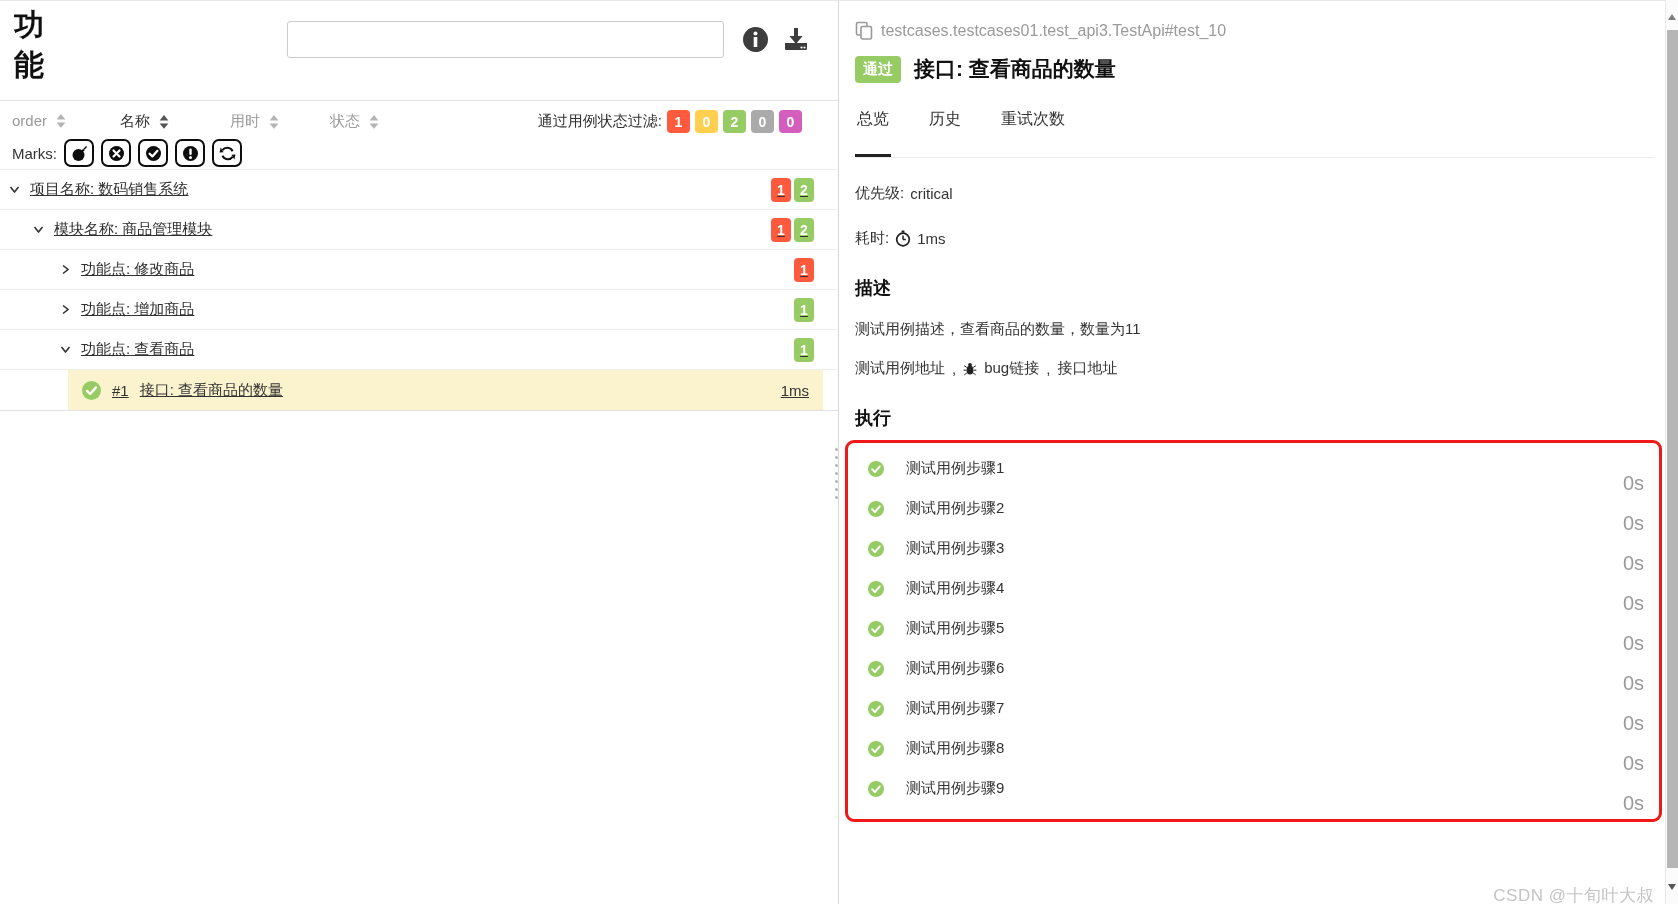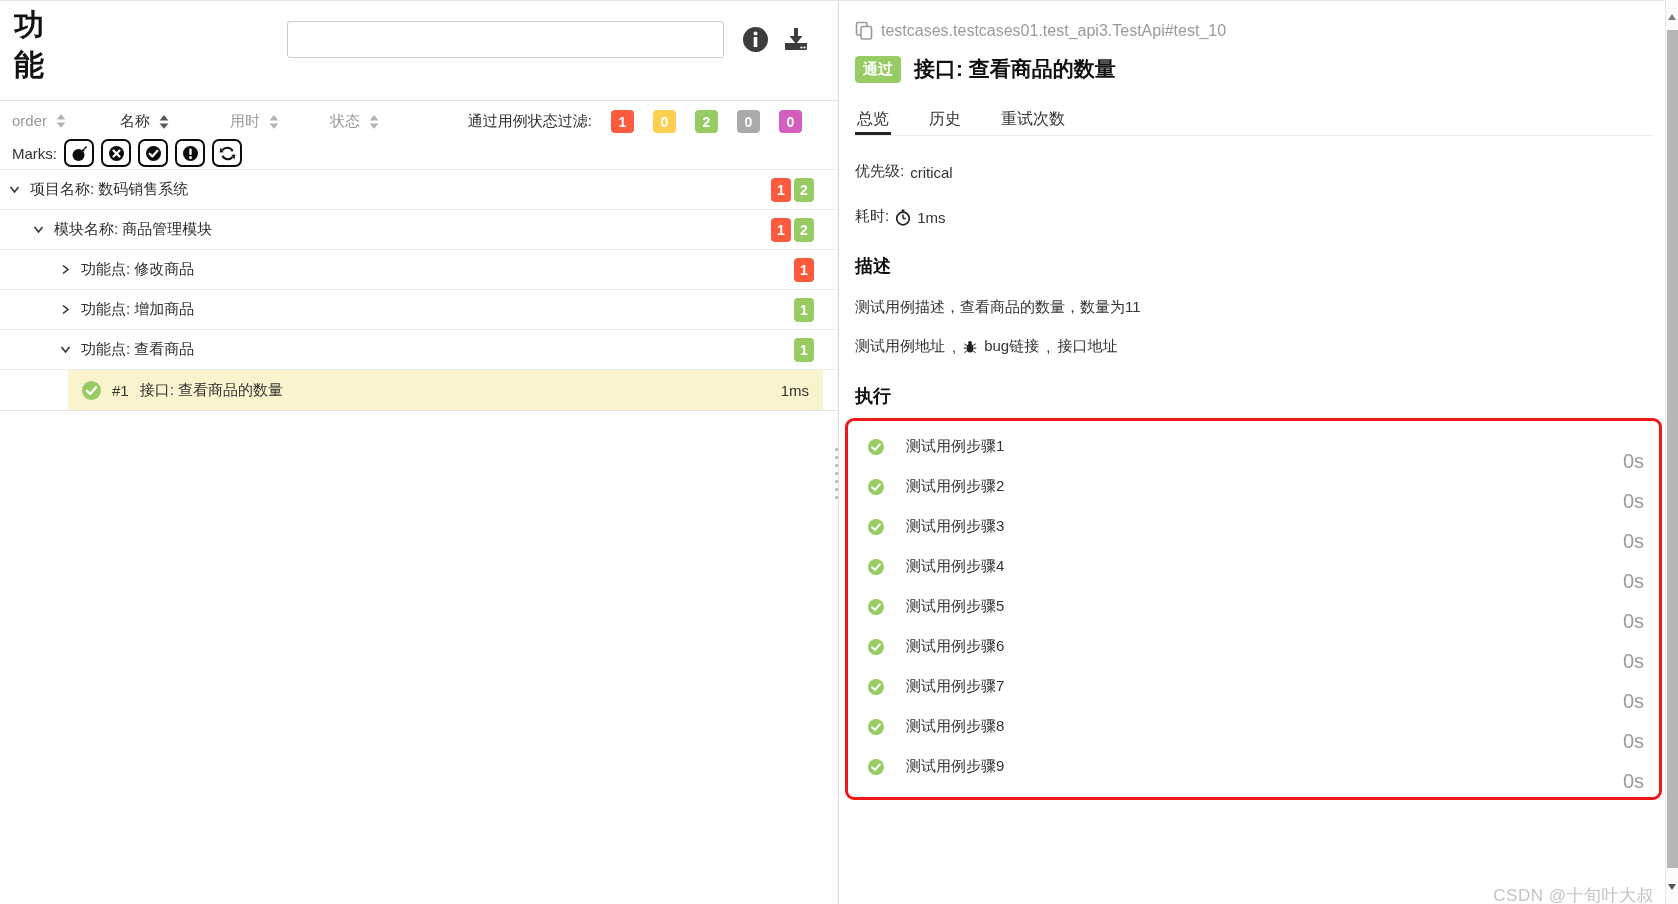--- a/index.html
+++ b/index.html
@@ -4,32 +4,32 @@
 <style>
   * { box-sizing: border-box; }
   html,body { margin:0; padding:0; }
   body {
     width:1678px; height:904px; overflow:hidden; position:relative;
     font-family:"Liberation Sans", sans-serif; color:#333; background:#fff;
   }
   .app { display:flex; height:904px; border-top:1px solid #e8e8e8; }
 
   
-  .left-panel { width:839px; min-width:839px; border-right:1px solid #d9d9d9; position:relative; background:#fff; }
+  .left-panel { width:839px; min-width:839px; border-right:1px solid #d9d9d9; position:relative; background:#fff;text-decoration:underline; }
   .lp-header { height:100px; border-bottom:1px solid #e2e2e2; position:relative; }
   .lp-title { position:absolute; left:14px; top:4px; width:44px; font-size:30px; font-weight:bold; line-height:1.32; color:#111; }
   .lp-search { position:absolute; left:287px; top:20px; width:437px; height:37px; border:1px solid #ccc; border-radius:3px; padding:0 10px; font-size:15px; outline:none; font-family:"Liberation Sans",sans-serif; }
   .lp-info { position:absolute; left:742px; top:25px; cursor:pointer; }
   .lp-download { position:absolute; left:783px; top:25px; cursor:pointer; }
 
   .lp-controls { position:relative; height:68px; }
   .sort-col { position:absolute; top:11px; display:flex; align-items:center; gap:9px; font-size:15px; color:#9a9a9a; cursor:pointer; }
   .sort-col.active { color:#333; }
   .sc-order { left:12px; } .sc-name { left:120px; } .sc-time { left:230px; } .sc-status { left:330px; }
-  .lp-filter { position:absolute; top:9px; right:36px; display:flex; align-items:center; gap:19px; font-size:15px; color:#333; }
+  .lp-filter { position:absolute; top:9px; right:36px; display:flex; align-items:center; gap:5px; font-size:15px; color:#333; }
   .filter-badge { min-width:23px; height:23px; padding:0 5px; border-radius:4px; color:#fff; font-weight:bold; font-size:14px; display:flex; align-items:center; justify-content:center; cursor:pointer; }
   .lp-marks { position:absolute; top:38px; left:12px; display:flex; align-items:center; gap:4px; font-size:15px; color:#333; }
   .mark-btn { width:30px; height:28px; border:2px solid #0d0d0d; border-radius:7px; background:#fff; display:flex; align-items:center; justify-content:center; padding:0; cursor:pointer; margin-left:3px; }
 
   .tree { position:relative; }
   .tree-row { height:40px; border-top:1px solid #ececec; display:flex; align-items:center; font-size:15px; color:#2f2f2f; padding-right:24px; cursor:pointer; }
   .d0 { padding-left:8px; } .d1 { padding-left:32px; } .d2 { padding-left:59px; }
   .caret { width:22px; display:flex; align-items:center; }
   .row-badges { margin-left:auto; display:flex; gap:3px; }
   .tree-badge { min-width:20px; height:24px; padding:0 5px; border-radius:4px; color:#fff; font-weight:bold; font-size:14px; display:flex; align-items:center; justify-content:center; }
@@ -40,23 +40,23 @@
   .splitter-dots { position:absolute; left:835px; top:448px; display:flex; flex-direction:column; gap:5px; z-index:4; }
   .splitter-dots i { width:3px; height:3px; border-radius:50%; background:#b5b5b5; }
 
   
   .right-panel { flex:1; position:relative; padding:0 24px 0 16px; }
   .rp-fullname { padding-top:20px; display:flex; align-items:center; gap:8px; color:#9a9a9a; font-size:16px; }
   .rp-titlerow { margin-top:15px; display:flex; align-items:center; gap:13px; }
   .status-badge { background:#97cc64; color:#fff; font-weight:bold; font-size:15px; padding:4px 8px; border-radius:4px; }
   .rp-title { font-size:21px; font-weight:bold; color:#111; }
   .rp-tabs { margin-top:16px; display:flex; gap:36px; font-size:16px; color:#333; border-bottom:1px solid #ededed; }
-  .rp-tab { padding:10px 2px 5px; cursor:pointer; }
+  .rp-tab { padding:10px 2px 27px; cursor:pointer; }
   .rp-tab.active { box-shadow: inset 0 -3px 0 #222; }
-  .rp-line { margin-top:26px; font-size:15px; display:flex; align-items:flex-end; gap:6px; }
+  .rp-line { margin-top:26px; font-size:15px; display:flex; align-items:center; gap:6px; }
   .rp-heading { margin-top:28px; font-size:18px; font-weight:bold; color:#111; }
   .rp-text { margin-top:20px; font-size:15px; }
   .rp-links { margin-top:20px; font-size:15px; display:flex; align-items:center; gap:7px; }
   .rp-link { color:#333; text-decoration:none; cursor:pointer; }
   .link-sep { color:#333; }
 
   .steps-box { position:relative; z-index:3; margin-top:10px; margin-left:-10px; margin-right:-8px;
                border:3px solid #f01818; border-radius:9px; padding:8px 15px 8px 20px; background:transparent; }
   .steps-header { display:flex; align-items:center; gap:8px; font-size:16px; font-weight:bold; color:#111; margin:4px 0 8px; cursor:pointer; }
   .step-row { height:40px; display:flex; justify-content:space-between; align-items:flex-start; cursor:pointer; }

